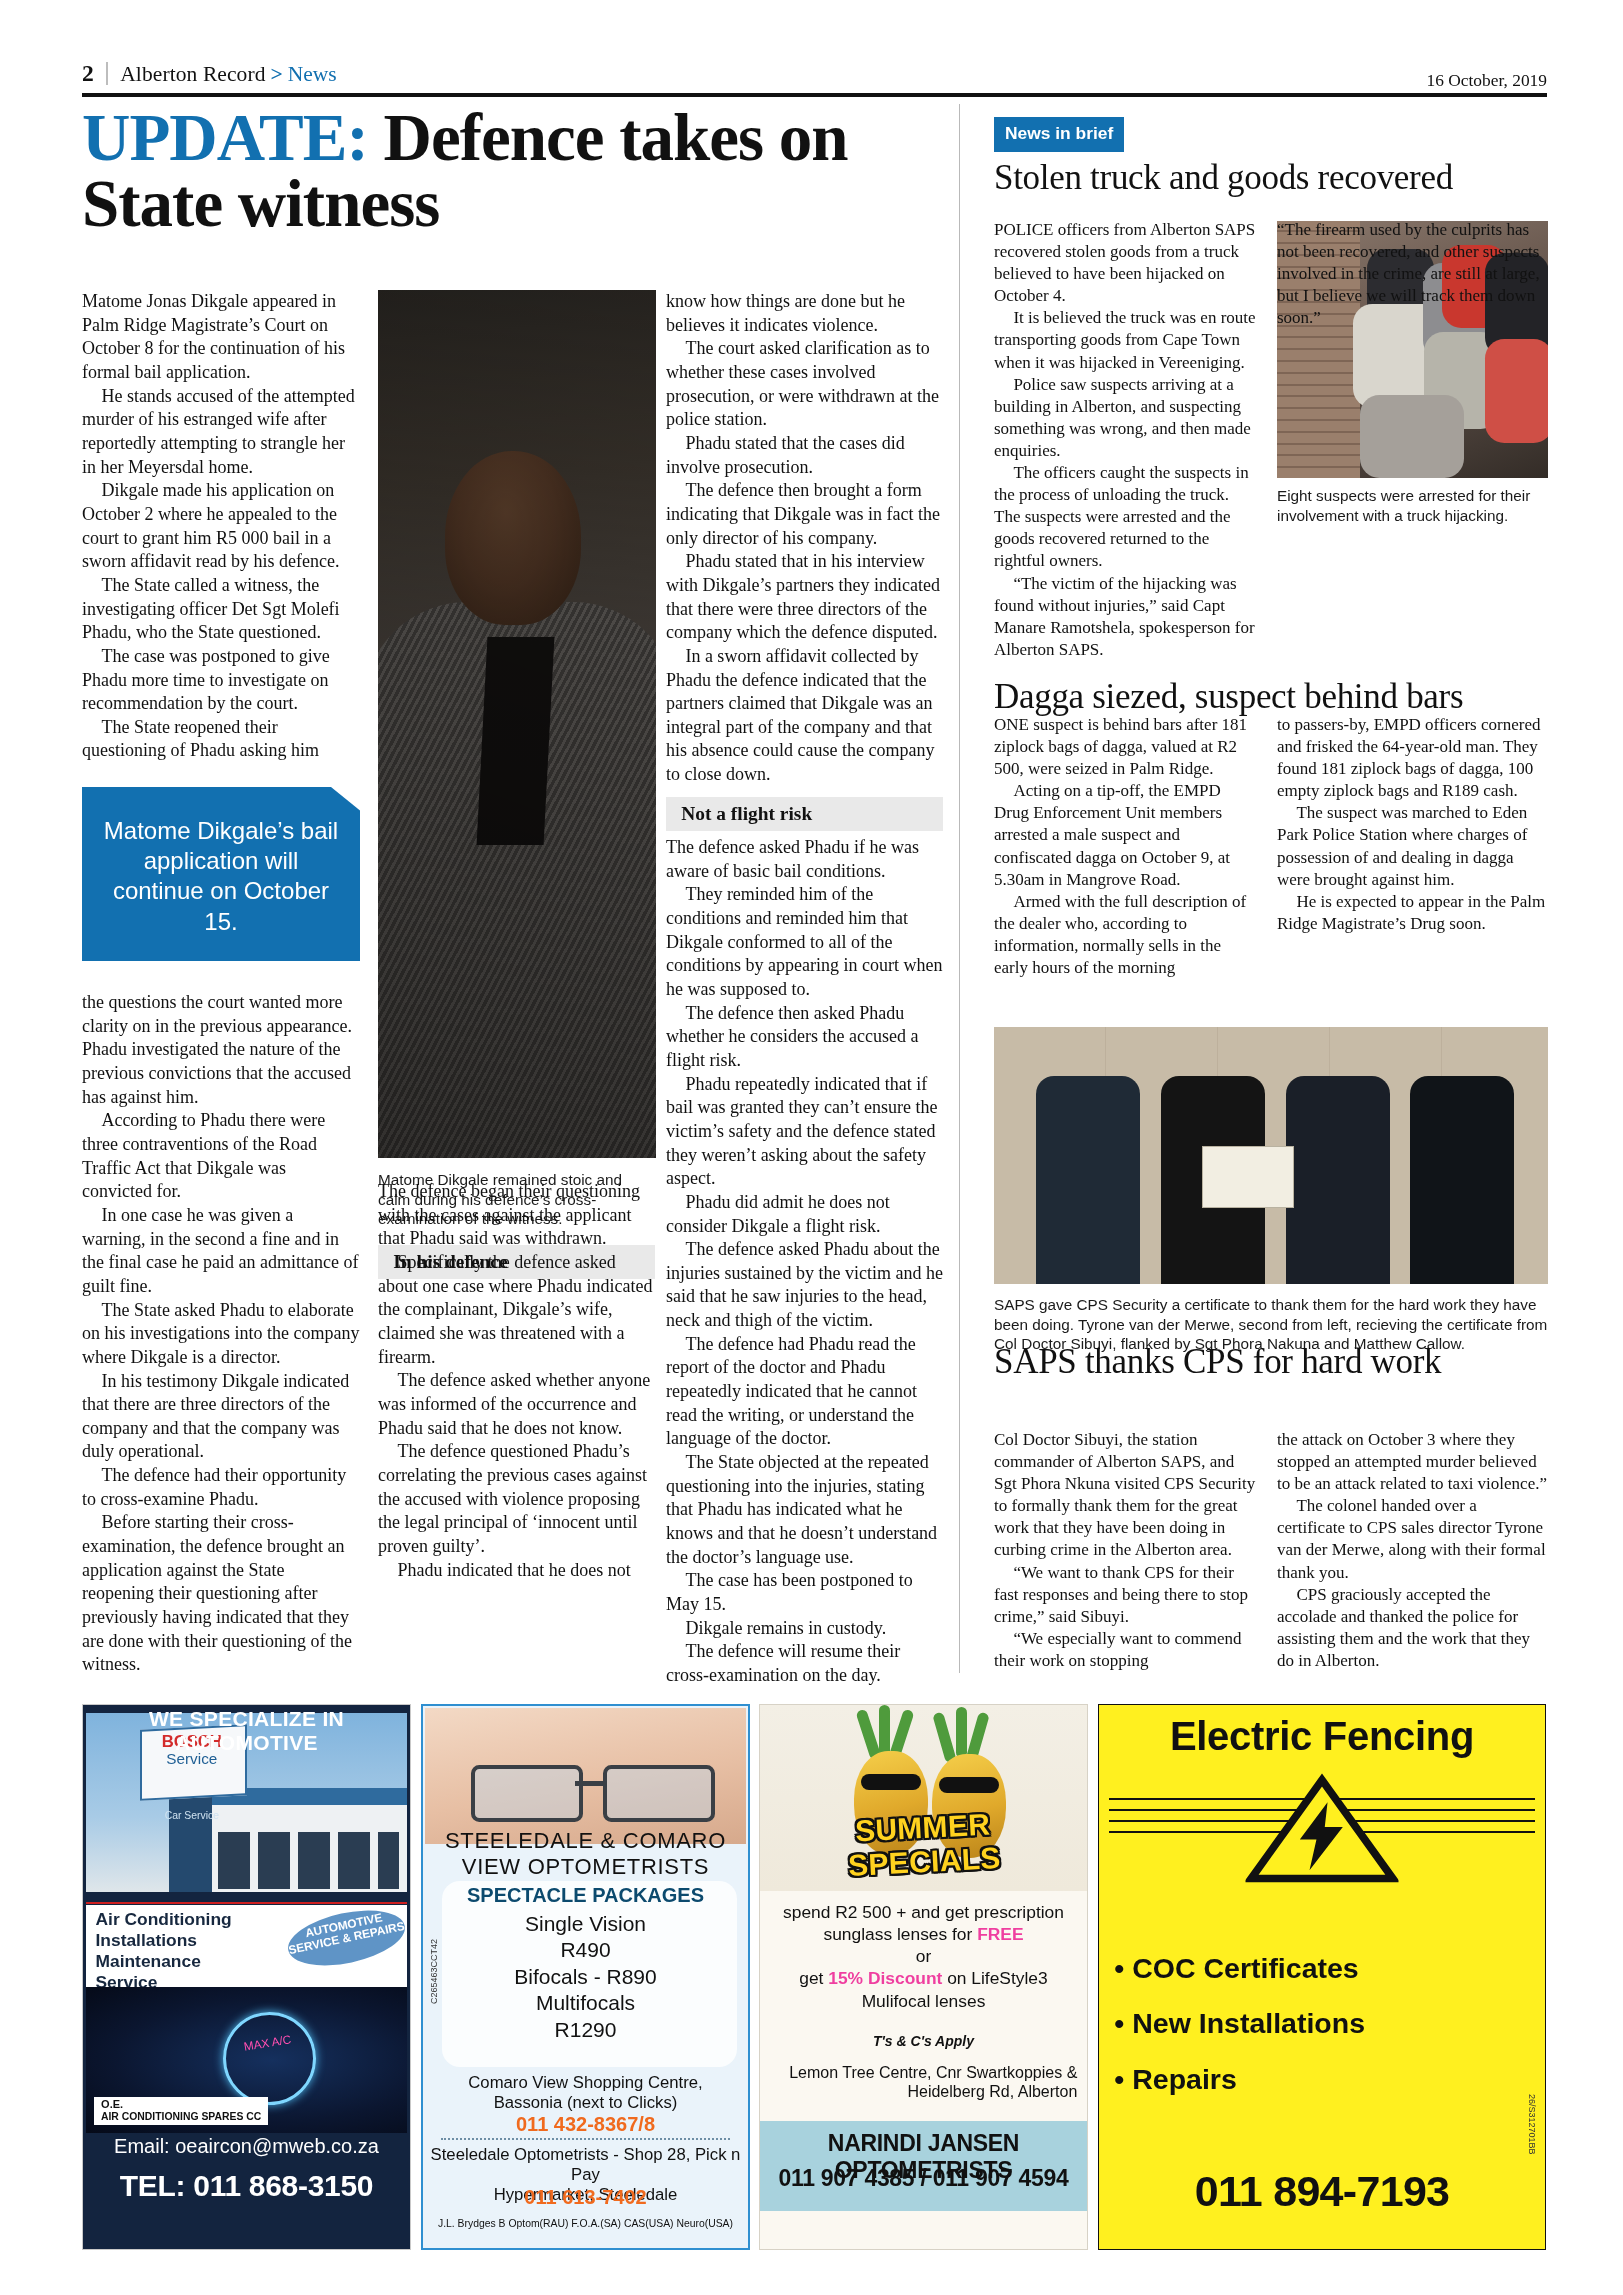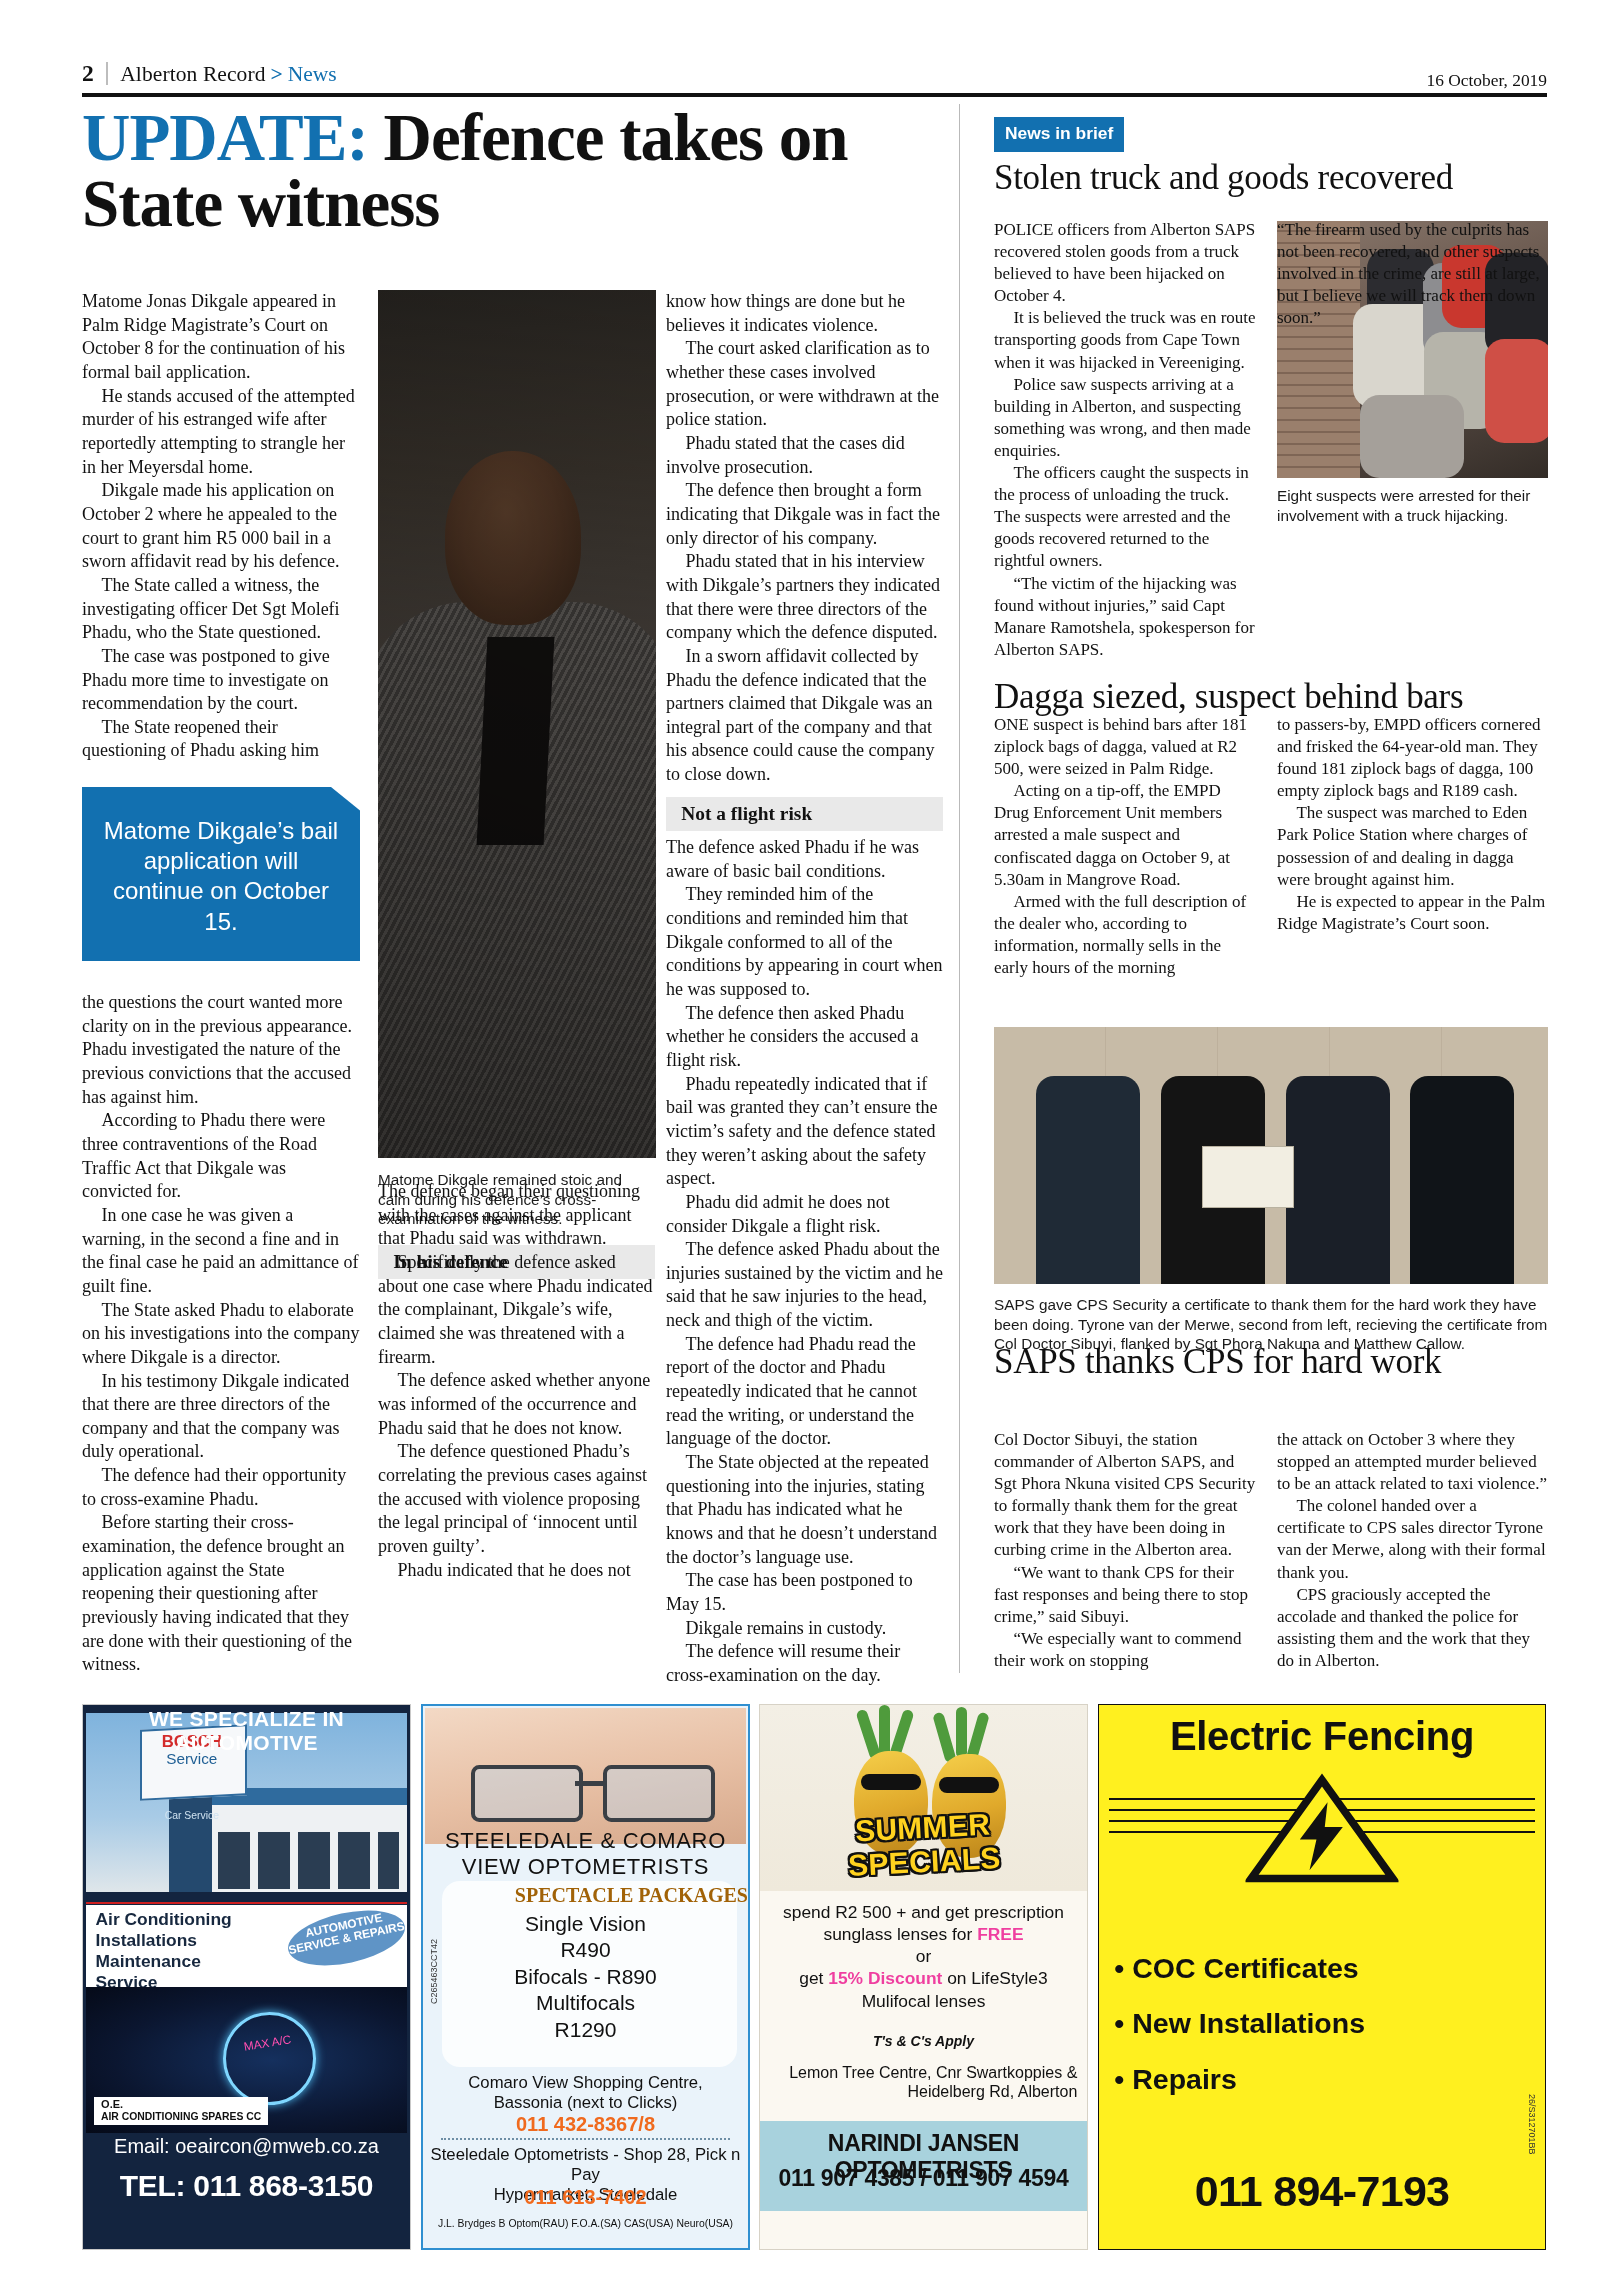--- a/index.html
+++ b/index.html
@@ -155,22 +155,22 @@
   #ad2{left:339px;top:9.7px;width:329px;height:546px;background:#eaf3fa;border:2.1px solid #2f8fd0;}
   #ad2 .a2-face{position:absolute;left:2.1px;top:2.1px;right:2.1px;height:136px;
     background:linear-gradient(170deg,#f3d9c5 0%,#e7bfa4 55%,#d6a98c 100%);overflow:hidden;}
   #ad2 .a2-glass{position:absolute;left:46px;top:57px;width:236px;height:49px;}
   #ad2 .a2-lens{position:absolute;top:0;width:104px;height:49px;border:4.2px solid #3a3f45;border-radius:8.3px;
     background:rgba(190,215,235,.45);}
   #ad2 .a2-bridge{position:absolute;left:104px;top:16.7px;width:28px;height:4.2px;background:#3a3f45;}
   #ad2 .a2-name{position:absolute;left:0;right:0;top:122px;text-align:center;
     font-family:"Liberation Sans",sans-serif;font-size:22px;line-height:1.18;color:#111;letter-spacing:0.7px;}
   #ad2 .a2-panel{position:absolute;left:19.4px;top:175px;right:11px;height:186px;background:#fbfdfe;border-radius:18px;}
-  #ad2 .a2-pk{position:absolute;left:0;right:0;top:178px;text-align:right;
-    font-family:Liberation Serif, serif;font-weight:bold;font-size:20px;color:#a16207;}
+  #ad2 .a2-pk{position:absolute;left:0;right:0;top:178px;text-align:center;
+    font-family:Liberation Sans, sans-serif;font-weight:bold;font-size:20px;color:#0c4a6e;}
   #ad2 .a2-lines{position:absolute;left:0;right:0;top:205px;text-align:center;
     font-family:"Liberation Sans",sans-serif;font-size:21px;line-height:1.26;color:#111;}
   #ad2 .a2-addr1{position:absolute;left:0;right:0;top:367px;text-align:center;
     font-family:"Liberation Sans",sans-serif;font-size:16.7px;line-height:1.2;color:#111;}
   #ad2 .a2-tel1{position:absolute;left:0;right:0;top:407px;text-align:center;
     font-family:"Liberation Sans",sans-serif;font-weight:bold;font-size:20px;color:#f06a1e;}
   #ad2 .a2-dots{position:absolute;left:18px;right:18px;top:432px;border-top:2.1px dotted #6e8ea5;}
   #ad2 .a2-addr2{position:absolute;left:0;right:0;top:439px;text-align:center;
     font-family:"Liberation Sans",sans-serif;font-size:16.7px;line-height:1.2;color:#111;}
   #ad2 .a2-tel2{position:absolute;left:0;right:0;top:480px;text-align:center;
@@ -334,21 +334,21 @@
 
   <div class="briefhead" id="bh2">Dagga siezed, suspect behind bars</div>
   <div class="col rcol" id="r3">
       <p class="first">ONE suspect is behind bars after 181 ziplock bags of dagga, valued at R2 500, were seized in Palm Ridge.</p>
       <p>Acting on a tip-off, the EMPD Drug Enforcement Unit members arrested a male suspect and confiscated dagga on October 9, at 5.30am in Mangrove Road.</p>
       <p>Armed with the full description of the dealer who, according to information, normally sells in the early hours of the morning</p>
     </div>
   <div class="col rcol" id="r4">
       <p class="first">to passers-by, EMPD officers cornered and frisked the 64-year-old man. They found 181 ziplock bags of dagga, 100 empty ziplock bags and R189 cash.</p>
       <p>The suspect was marched to Eden Park Police Station where charges of possession of and dealing in dagga were brought against him.</p>
-      <p>He is expected to appear in the Palm Ridge Magistrate’s Court soon.</p>
+      <p>He is expected to appear in the Palm Ridge Magistrate’s Drug soon.</p>
     </div>
 
   <div id="photo-cps">
     <div class="wall"></div>
     <div class="fig" style="left:42px;width:104px;height:208px;background:#1f2a36;"></div>
     <div class="fig" style="left:167px;width:104px;height:208px;background:#141414;"></div>
     <div class="fig" style="left:292px;width:104px;height:208px;background:#1a1f28;"></div>
     <div class="fig" style="left:416px;width:104px;height:208px;background:#101418;"></div>
     <div style="position:absolute;left:208px;bottom:76px;width:90px;height:60px;background:#f2eee2;border:1.4px solid #b9b2a0;"></div>
   </div>

